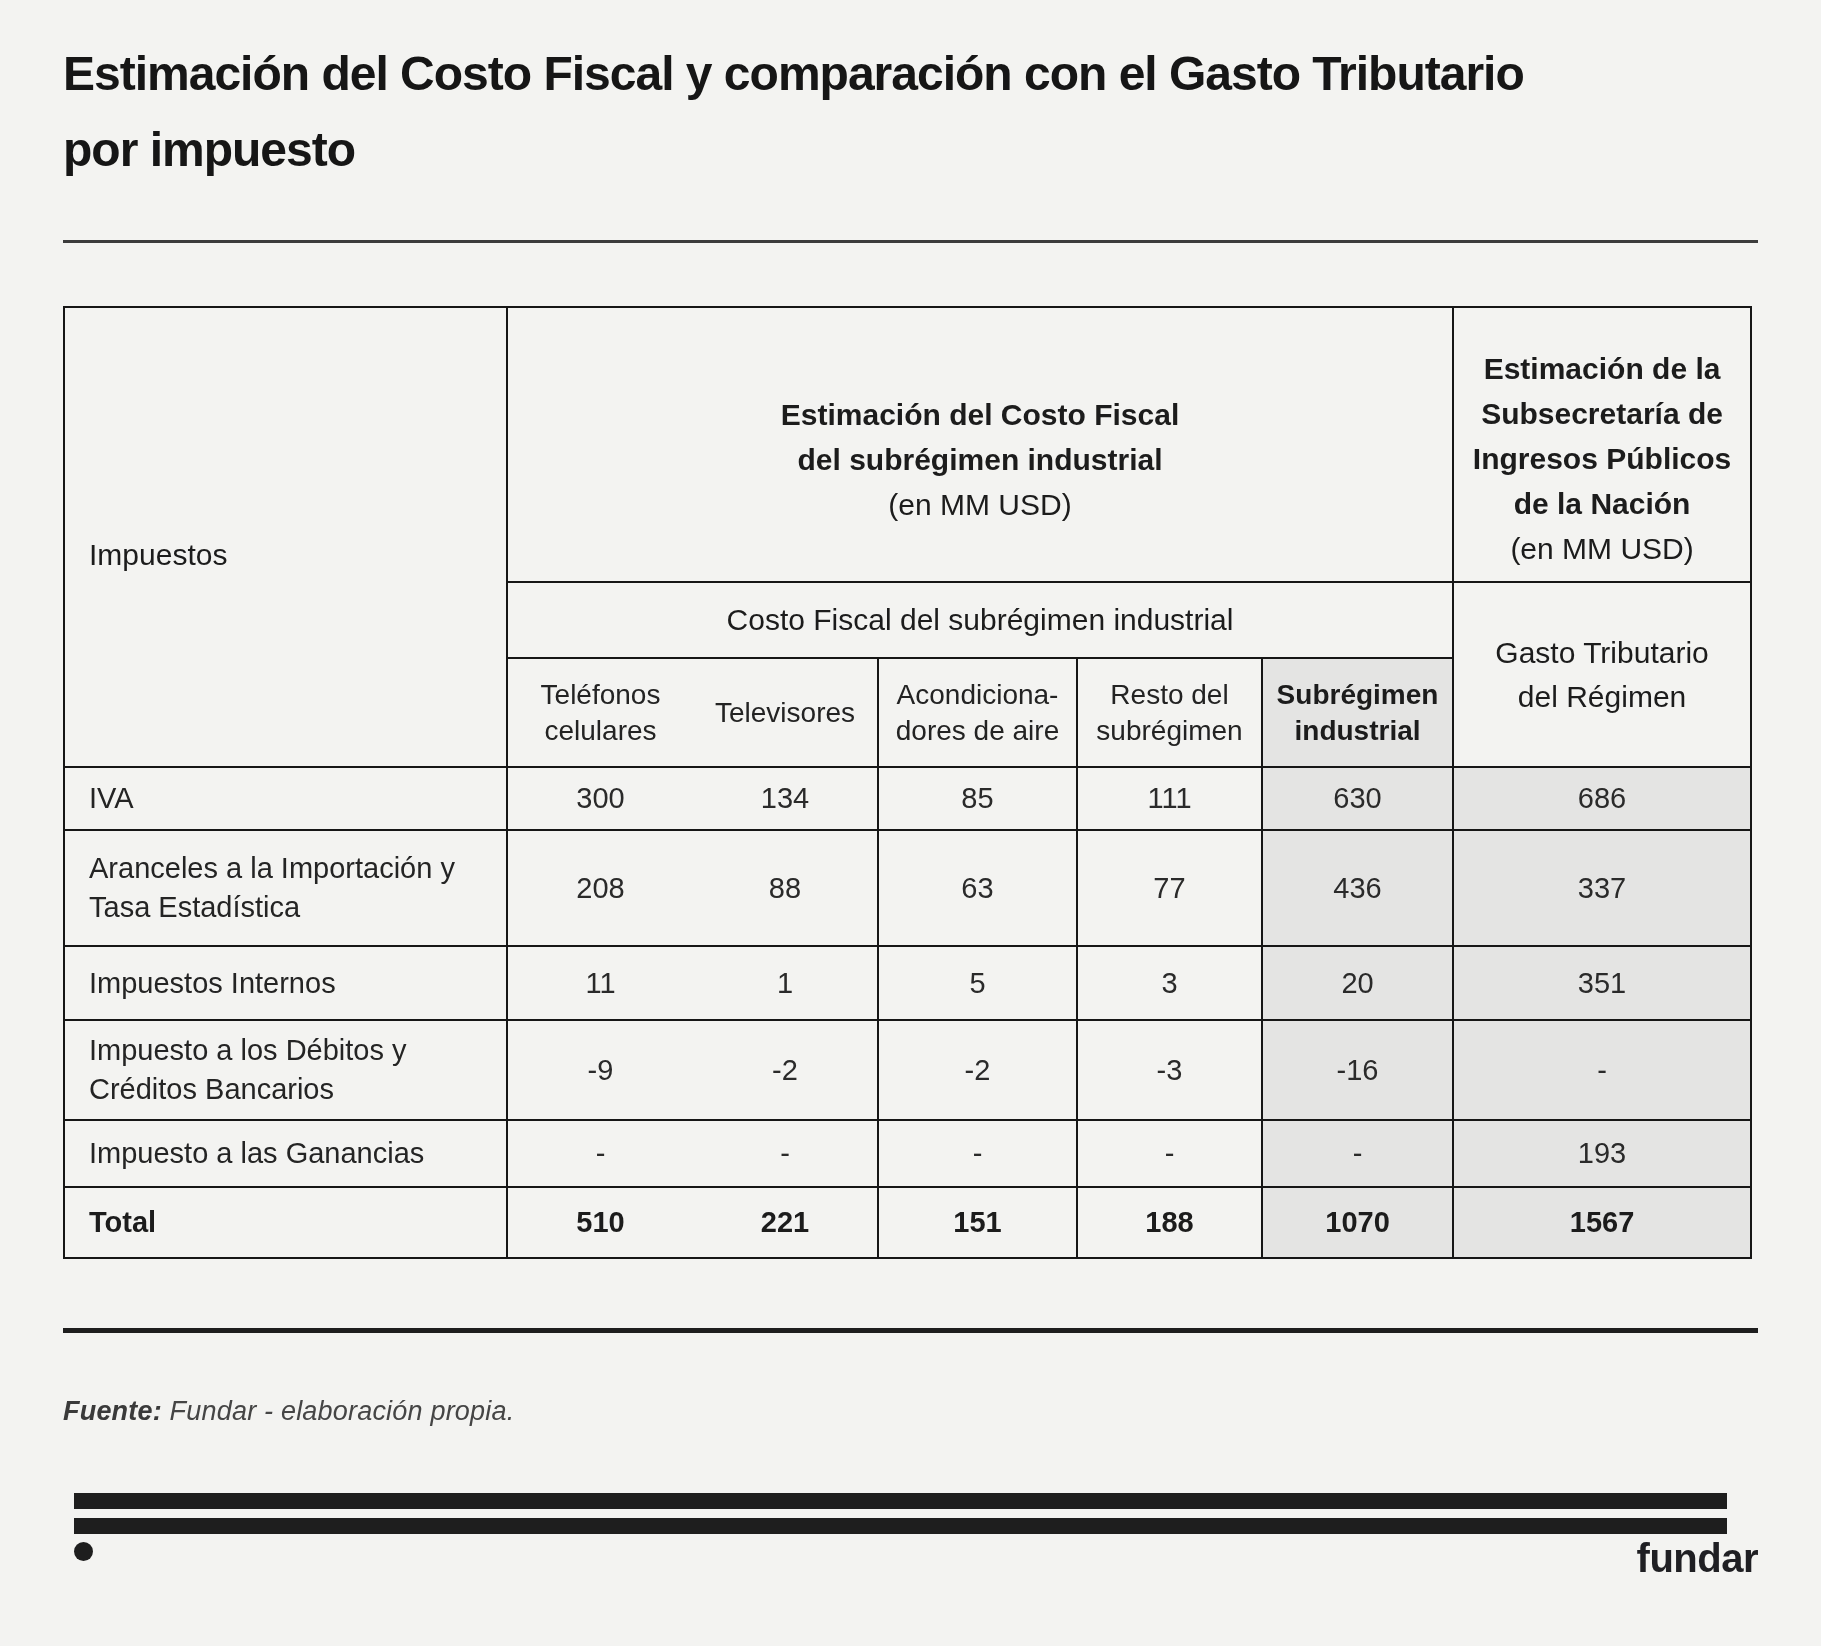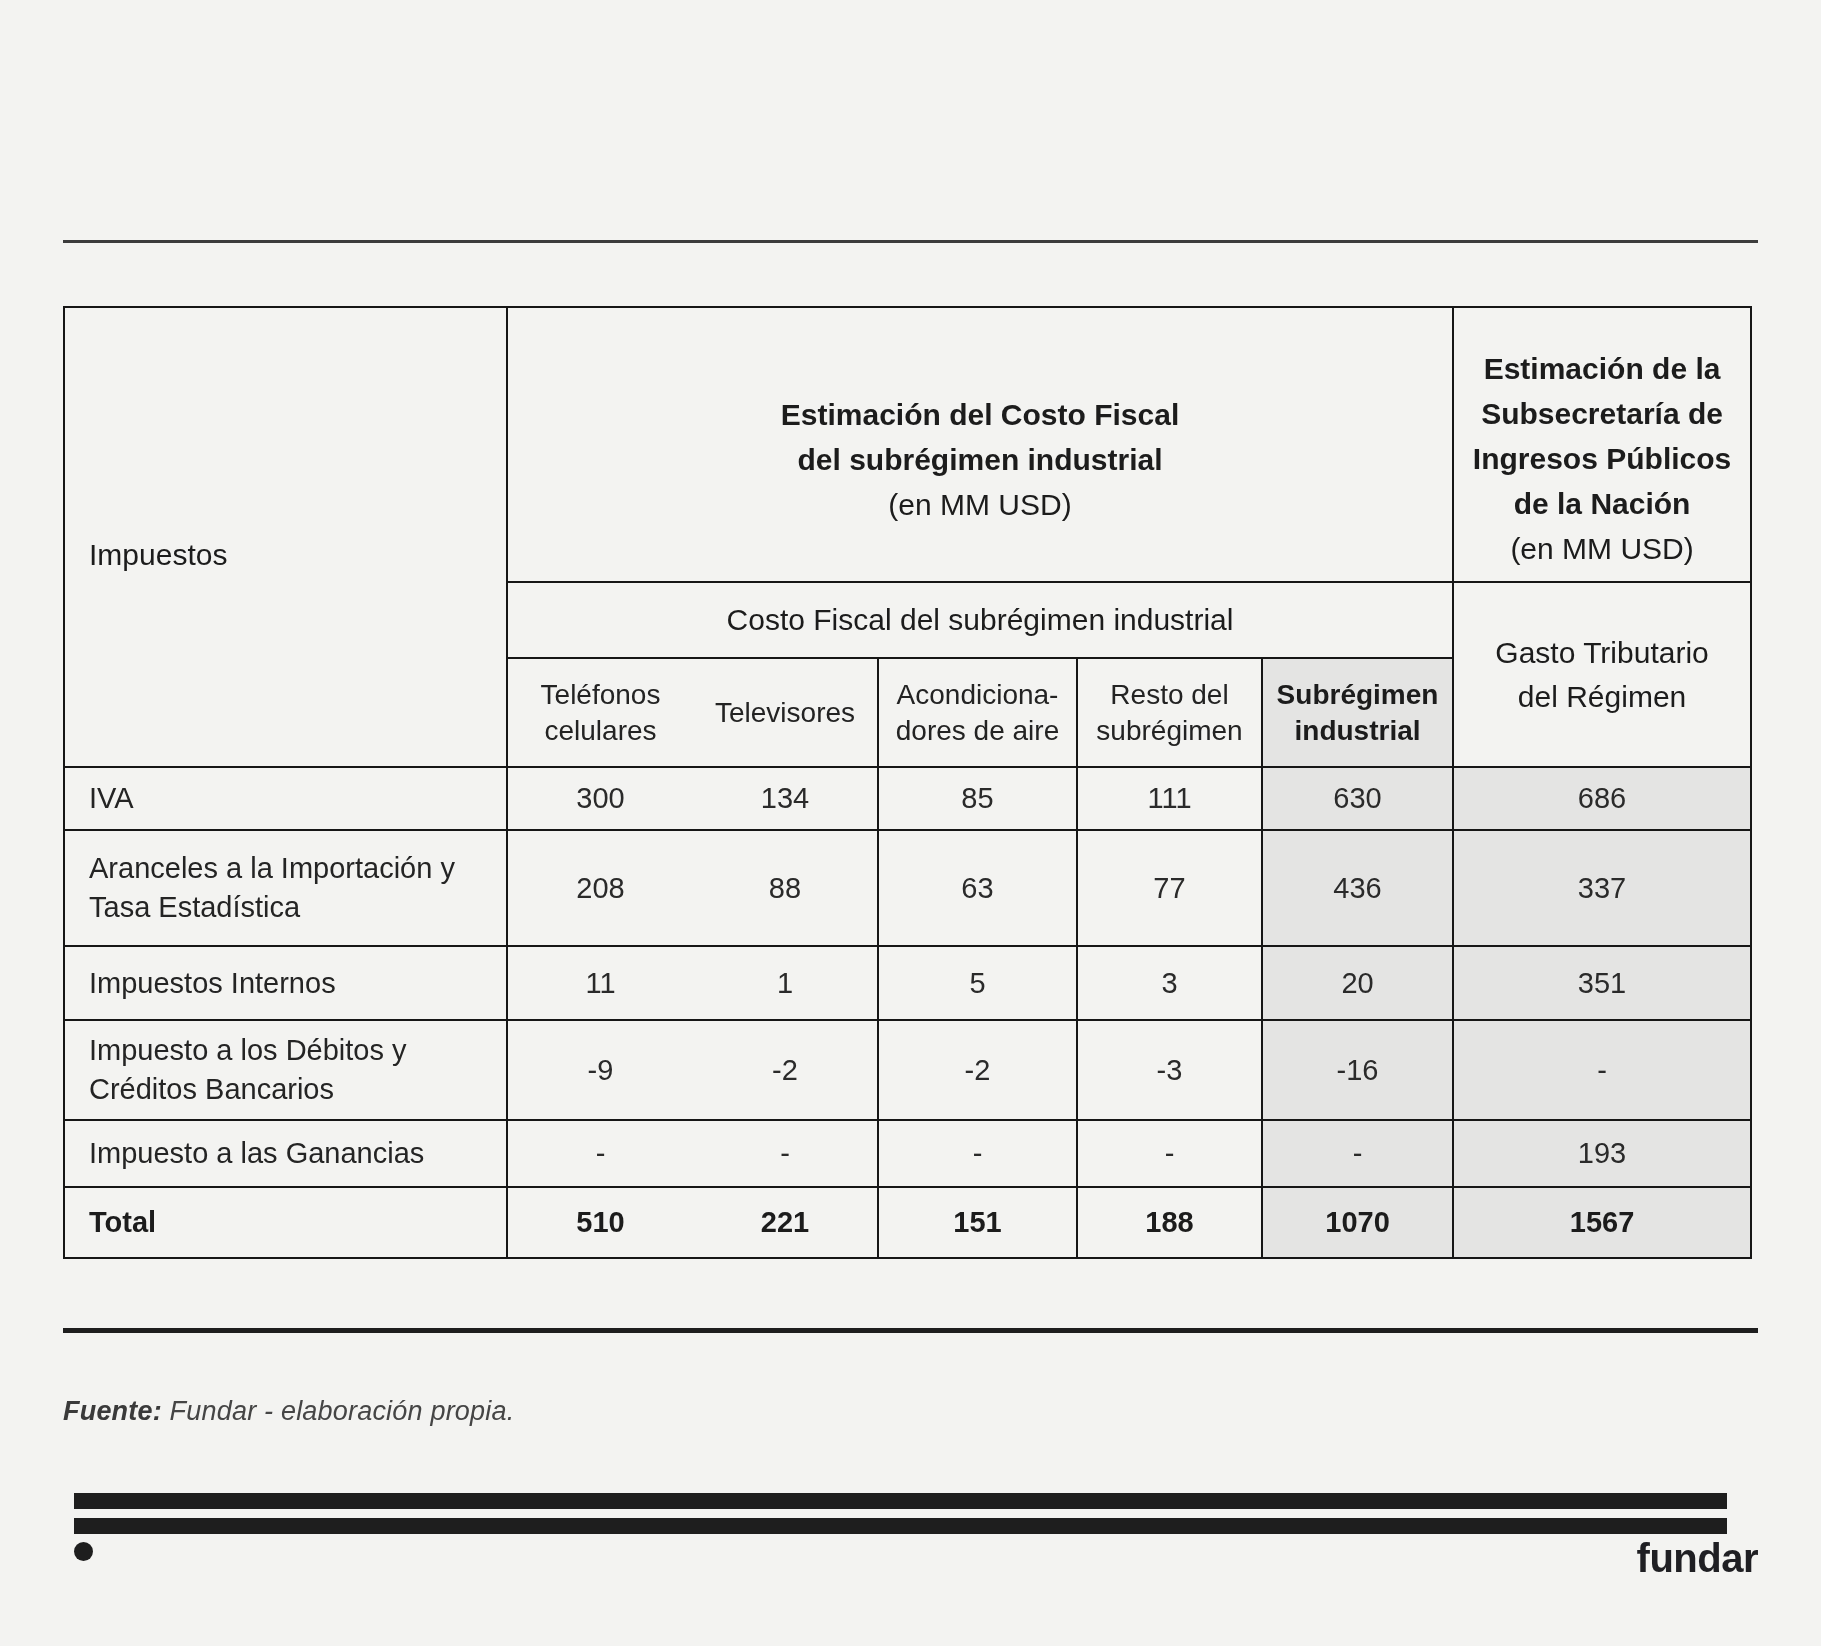--- a/index.html
+++ b/index.html
@@ -119,20 +119,22 @@
   }
   .wordmark{
     position:absolute;right:63px;top:1536px;
     font-size:40px;font-weight:600;letter-spacing:-0.5px;color:#1f1f23;
   }
 </style>
 </head>
 <body>
 
 <div class="title">
+  <div>Estimación del Costo Fiscal y comparación con el Gasto Tributario</div>
+  <div>por impuesto</div>
 </div>
 
 <div class="rule-top"></div>
 
 <table class="data">
   <colgroup>
     <col style="width:443px">
     <col style="width:186px">
     <col style="width:185px">
     <col style="width:199px">

